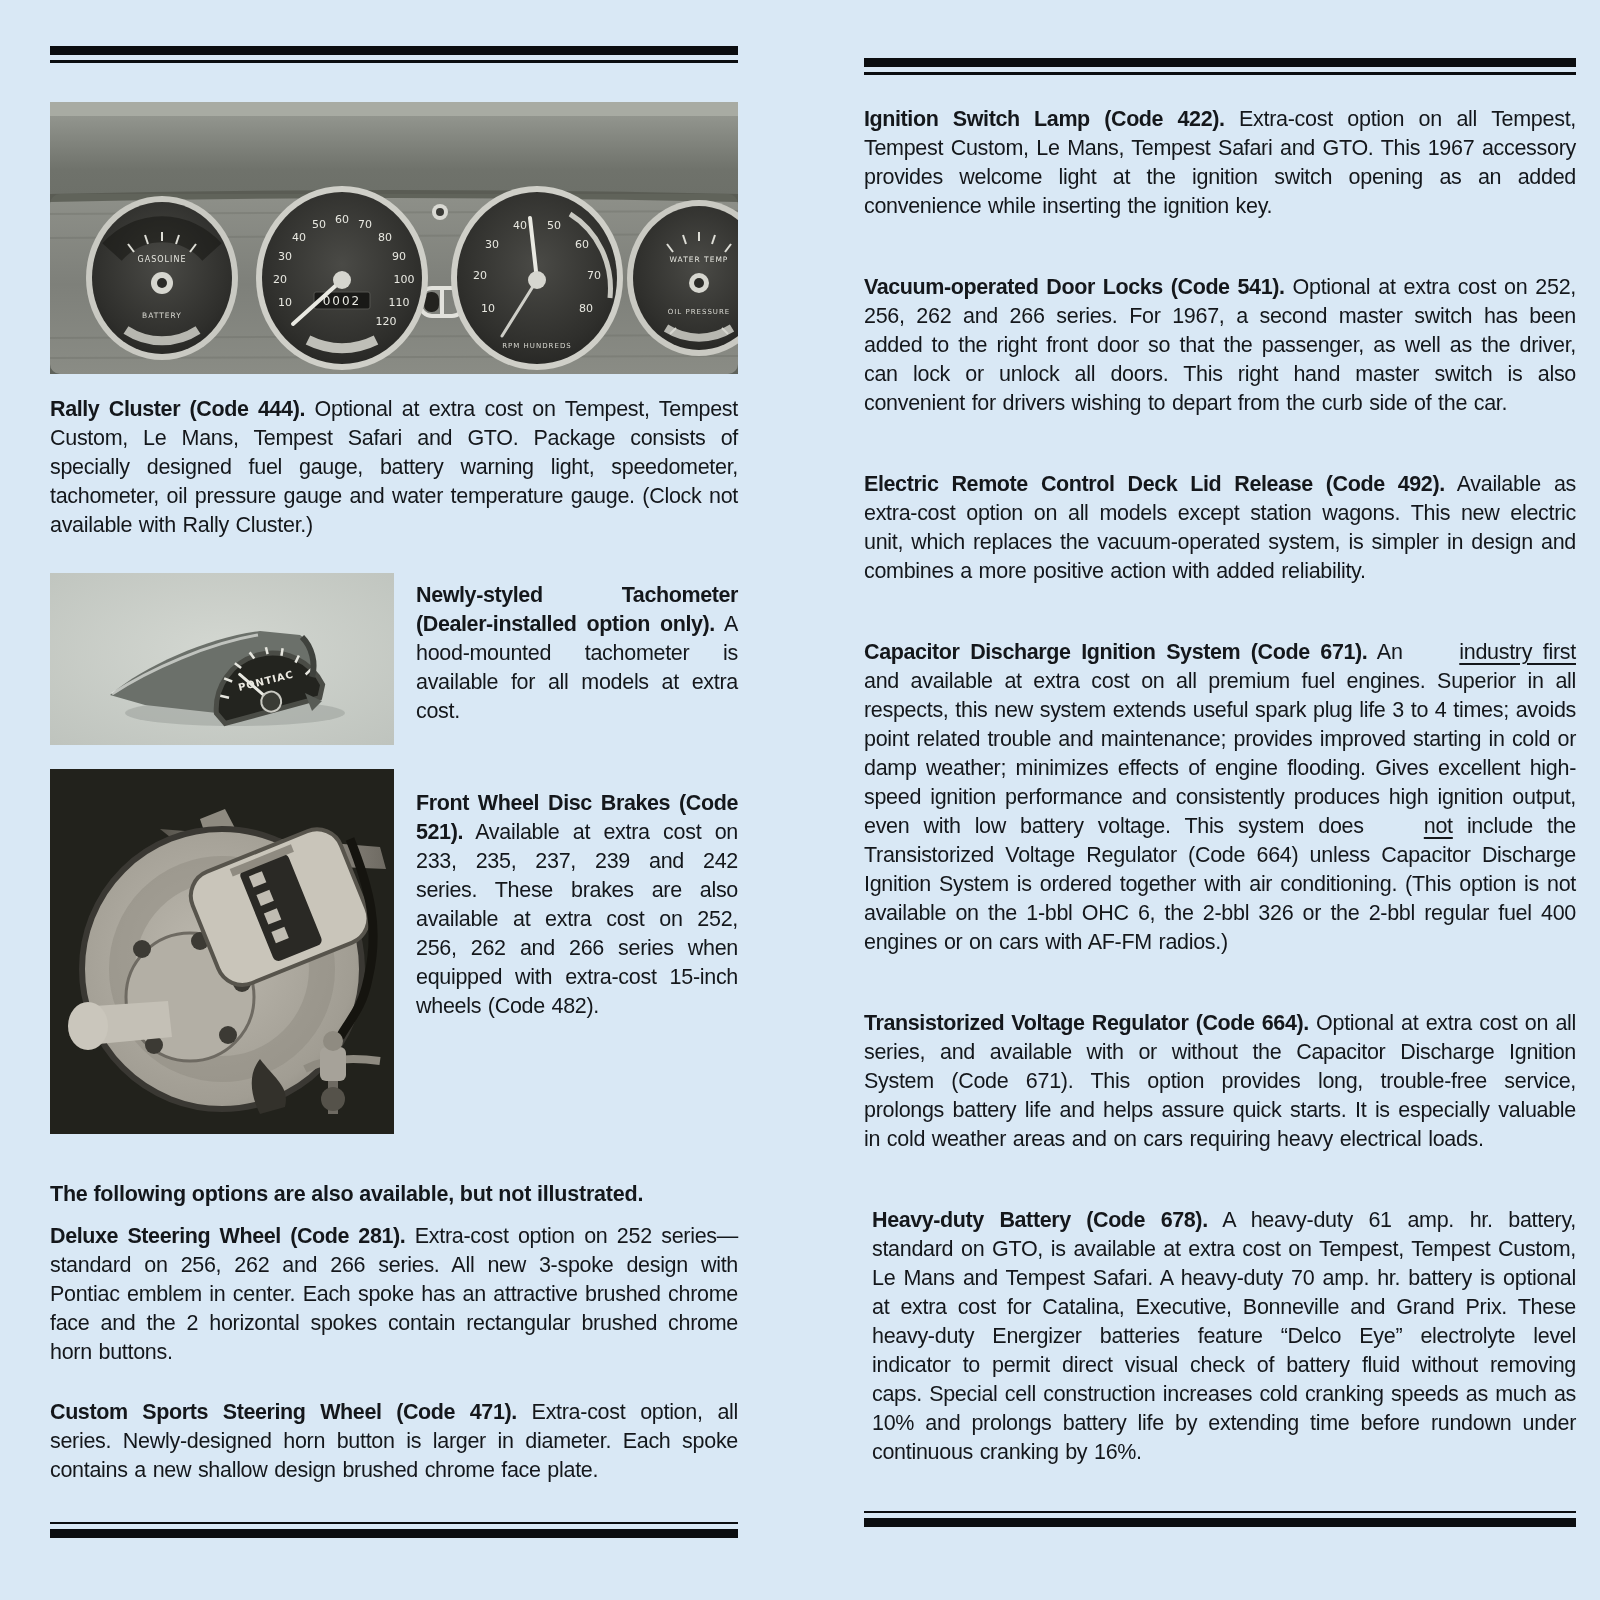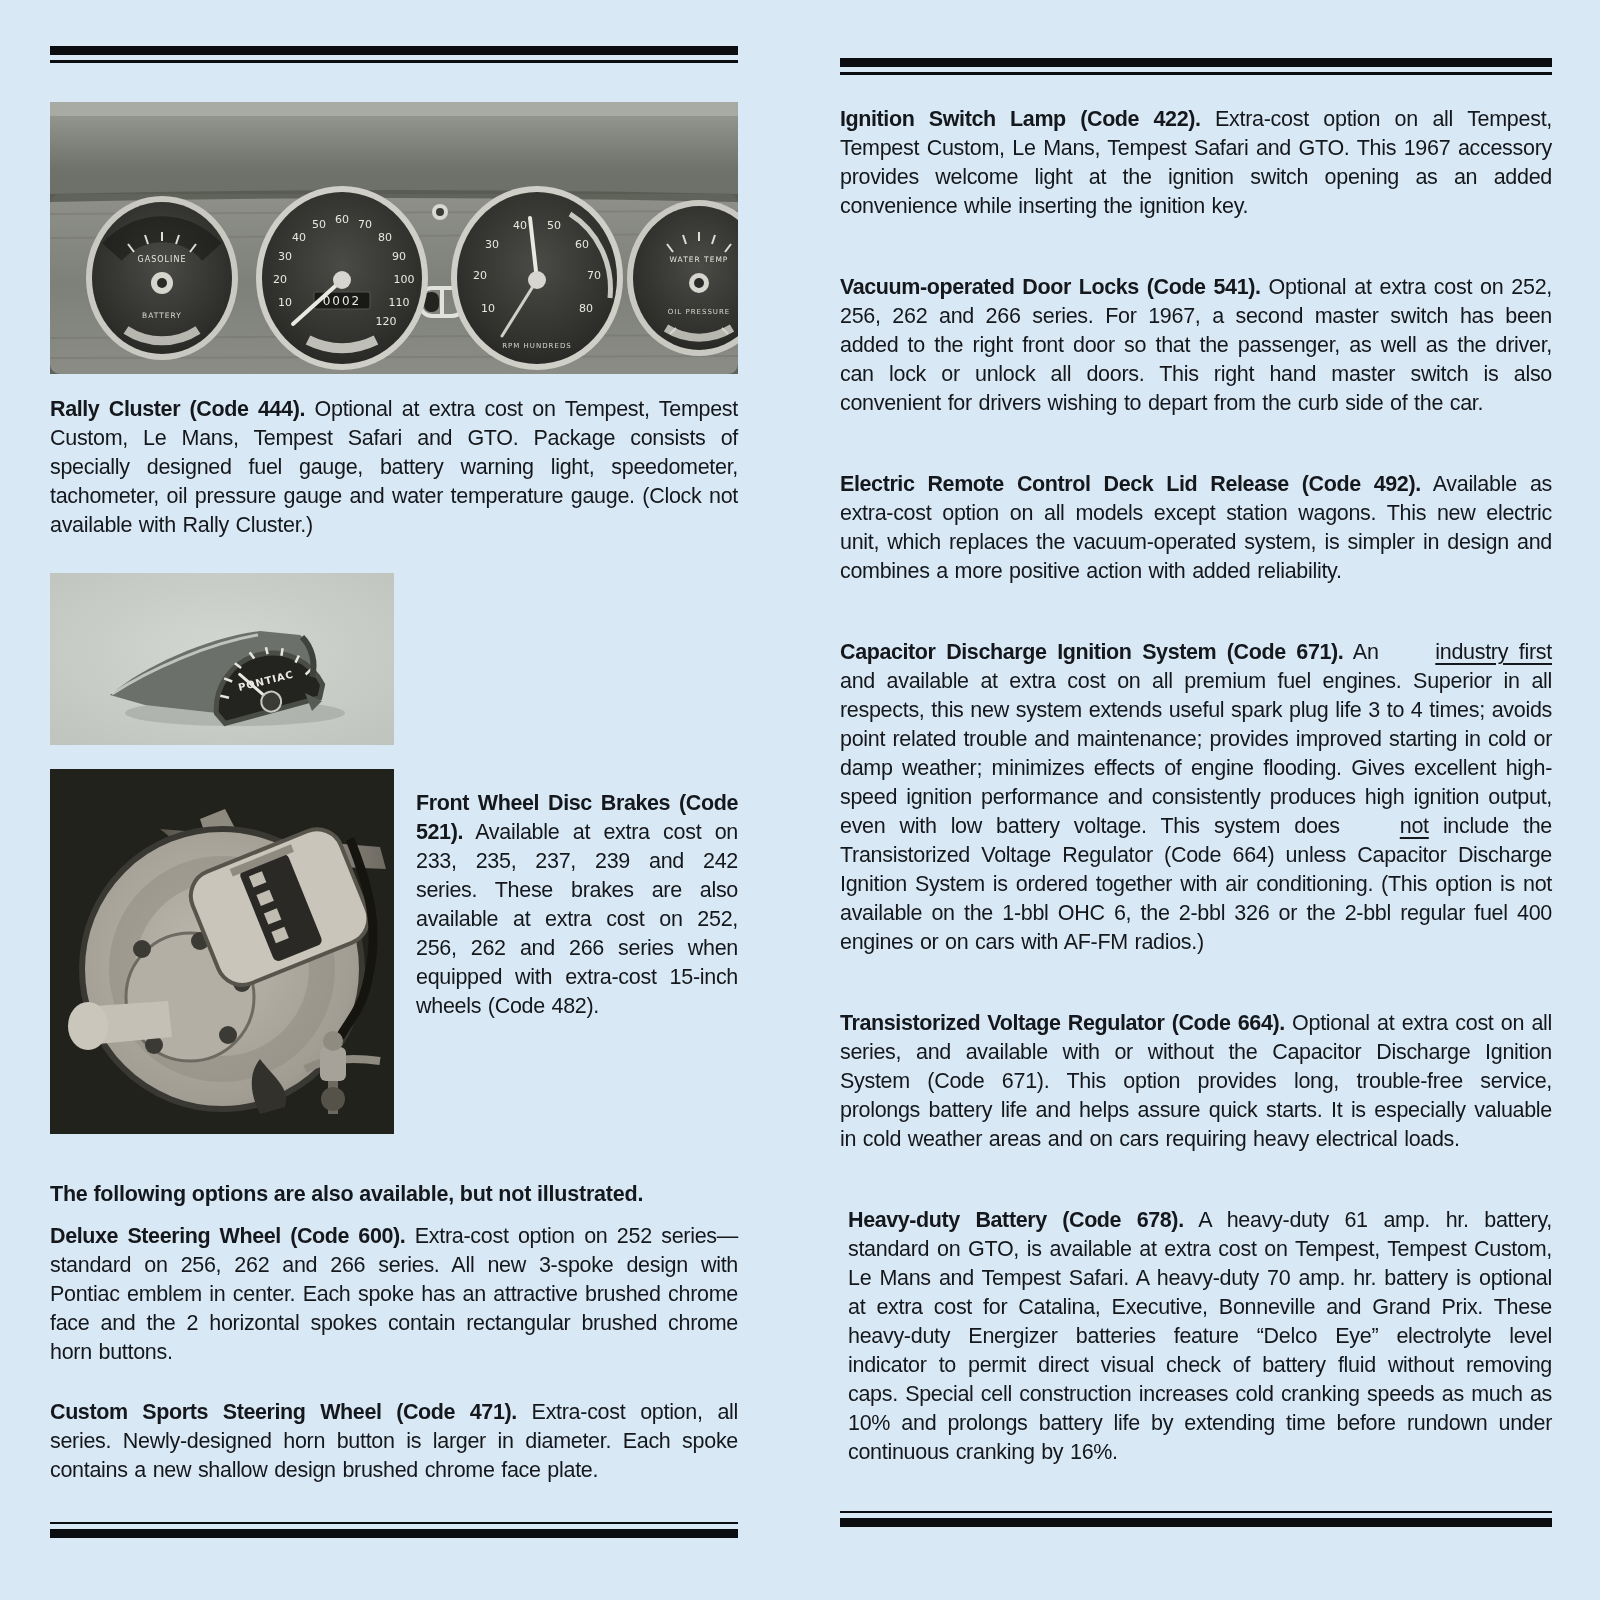--- a/index.html
+++ b/index.html
@@ -6,21 +6,21 @@
   body{
     width:1600px;height:1600px;
     background:#d9e8f5;
     font-family:"Liberation Sans", sans-serif;
     color:#14171b;
     position:relative;
     overflow:hidden;
   }
   .col{position:absolute;top:0;}
   #left-col{left:50px;width:688px;}
-  #right-col{left:840px;width:712px;}
+  #right-col{left:864px;width:712px;}
 
   .rule{width:100%;}
   .rule .thick{height:9px;background:#0b0d10;}
   .rule .thin{height:2.5px;background:#0b0d10;}
   .rule .gap{height:5px;}
 
   .para{
     font-size:21.5px;line-height:29px;
     text-align:justify;letter-spacing:-0.3px;
     word-spacing:1px;
@@ -202,20 +202,25 @@
           <line x1="252" y1="92" x2="247" y2="98"></line>
             <line x1="261" y1="108" x2="254" y2="112"></line>
         </g>
         <text x="214" y="112" font-size="10" font-weight="bold" fill="#eceae2" text-anchor="middle" letter-spacing="1">PONTIAC</text>
         <line x1="214" y1="130" x2="190" y2="96" stroke="#e9e9e2" stroke-width="3" stroke-linecap="round"></line>
         <circle cx="214" cy="130" r="10" fill="#3a3b35" stroke="#c9c9c2" stroke-width="2"></circle>
       </g>
       <path d="M252,64 C262,74 266,90 262,104" fill="none" stroke="#3f423d" stroke-width="6"></path>
       <path d="M255,120 L272,128 L262,138 Z" fill="#585c56"></path>
     </svg>
+    <div class="side-text" style="padding-top:8px;">
+      <p class="para" style="margin:0;">
+        <span class="lead">Newly-styled Tachometer (Dealer-installed option only).</span><span> A hood-mounted tachometer is available for all models at extra cost.</span>
+      </p>
+    </div>
   </div>
 
   <div class="row" style="margin-top:24px;">
     <svg class="photo" width="344" height="365" viewBox="0 0 344 365">
       <defs>
         <radialGradient id="rotorGrad" cx="0.45" cy="0.45" r="0.75">
           <stop offset="0" stop-color="#bcb8ae"></stop>
             <stop offset="0.7" stop-color="#a19d93"></stop>
             <stop offset="1" stop-color="#7e7a71"></stop>
         </radialGradient>
@@ -266,21 +271,21 @@
     <div class="side-text" style="padding-top:20px;">
       <p class="para" style="margin:0;">
         <span class="lead">Front Wheel Disc Brakes (Code 521).</span><span> Available at extra cost on 233, 235, 237, 239 and 242 series. These brakes are also available at extra cost on 252, 256, 262 and 266 series when equipped with extra-cost 15-inch wheels (Code 482).</span>
       </p>
     </div>
   </div>
 
   <div class="heading-line" style="margin-top:46px;">The following options are also available, but not illustrated.</div>
 
   <p class="para" style="margin:13px 0 0 0;">
-    <span class="lead">Deluxe Steering Wheel (Code 600).</span><span> Extra-cost option on 252 series—standard on 256, 262 and 266 series. All new 3-spoke design with Pontiac emblem in center. Each spoke has an attractive brushed chrome face and the 2 horizontal spokes contain rectangular brushed chrome horn buttons.</span>
+    <span class="lead">Deluxe Steering Wheel (Code 281).</span><span> Extra-cost option on 252 series—standard on 256, 262 and 266 series. All new 3-spoke design with Pontiac emblem in center. Each spoke has an attractive brushed chrome face and the 2 horizontal spokes contain rectangular brushed chrome horn buttons.</span>
   </p>
 
   <p class="para" style="margin:31px 0 0 0;">
     <span class="lead">Custom Sports Steering Wheel (Code 471).</span><span> Extra-cost option, all series. Newly-designed horn button is larger in diameter. Each spoke contains a new shallow design brushed chrome face plate.</span>
   </p>
 
   <div class="rule" style="margin-top:37px;">
     <div class="thin"></div>
       <div class="gap"></div>
       <div class="thick"></div>

